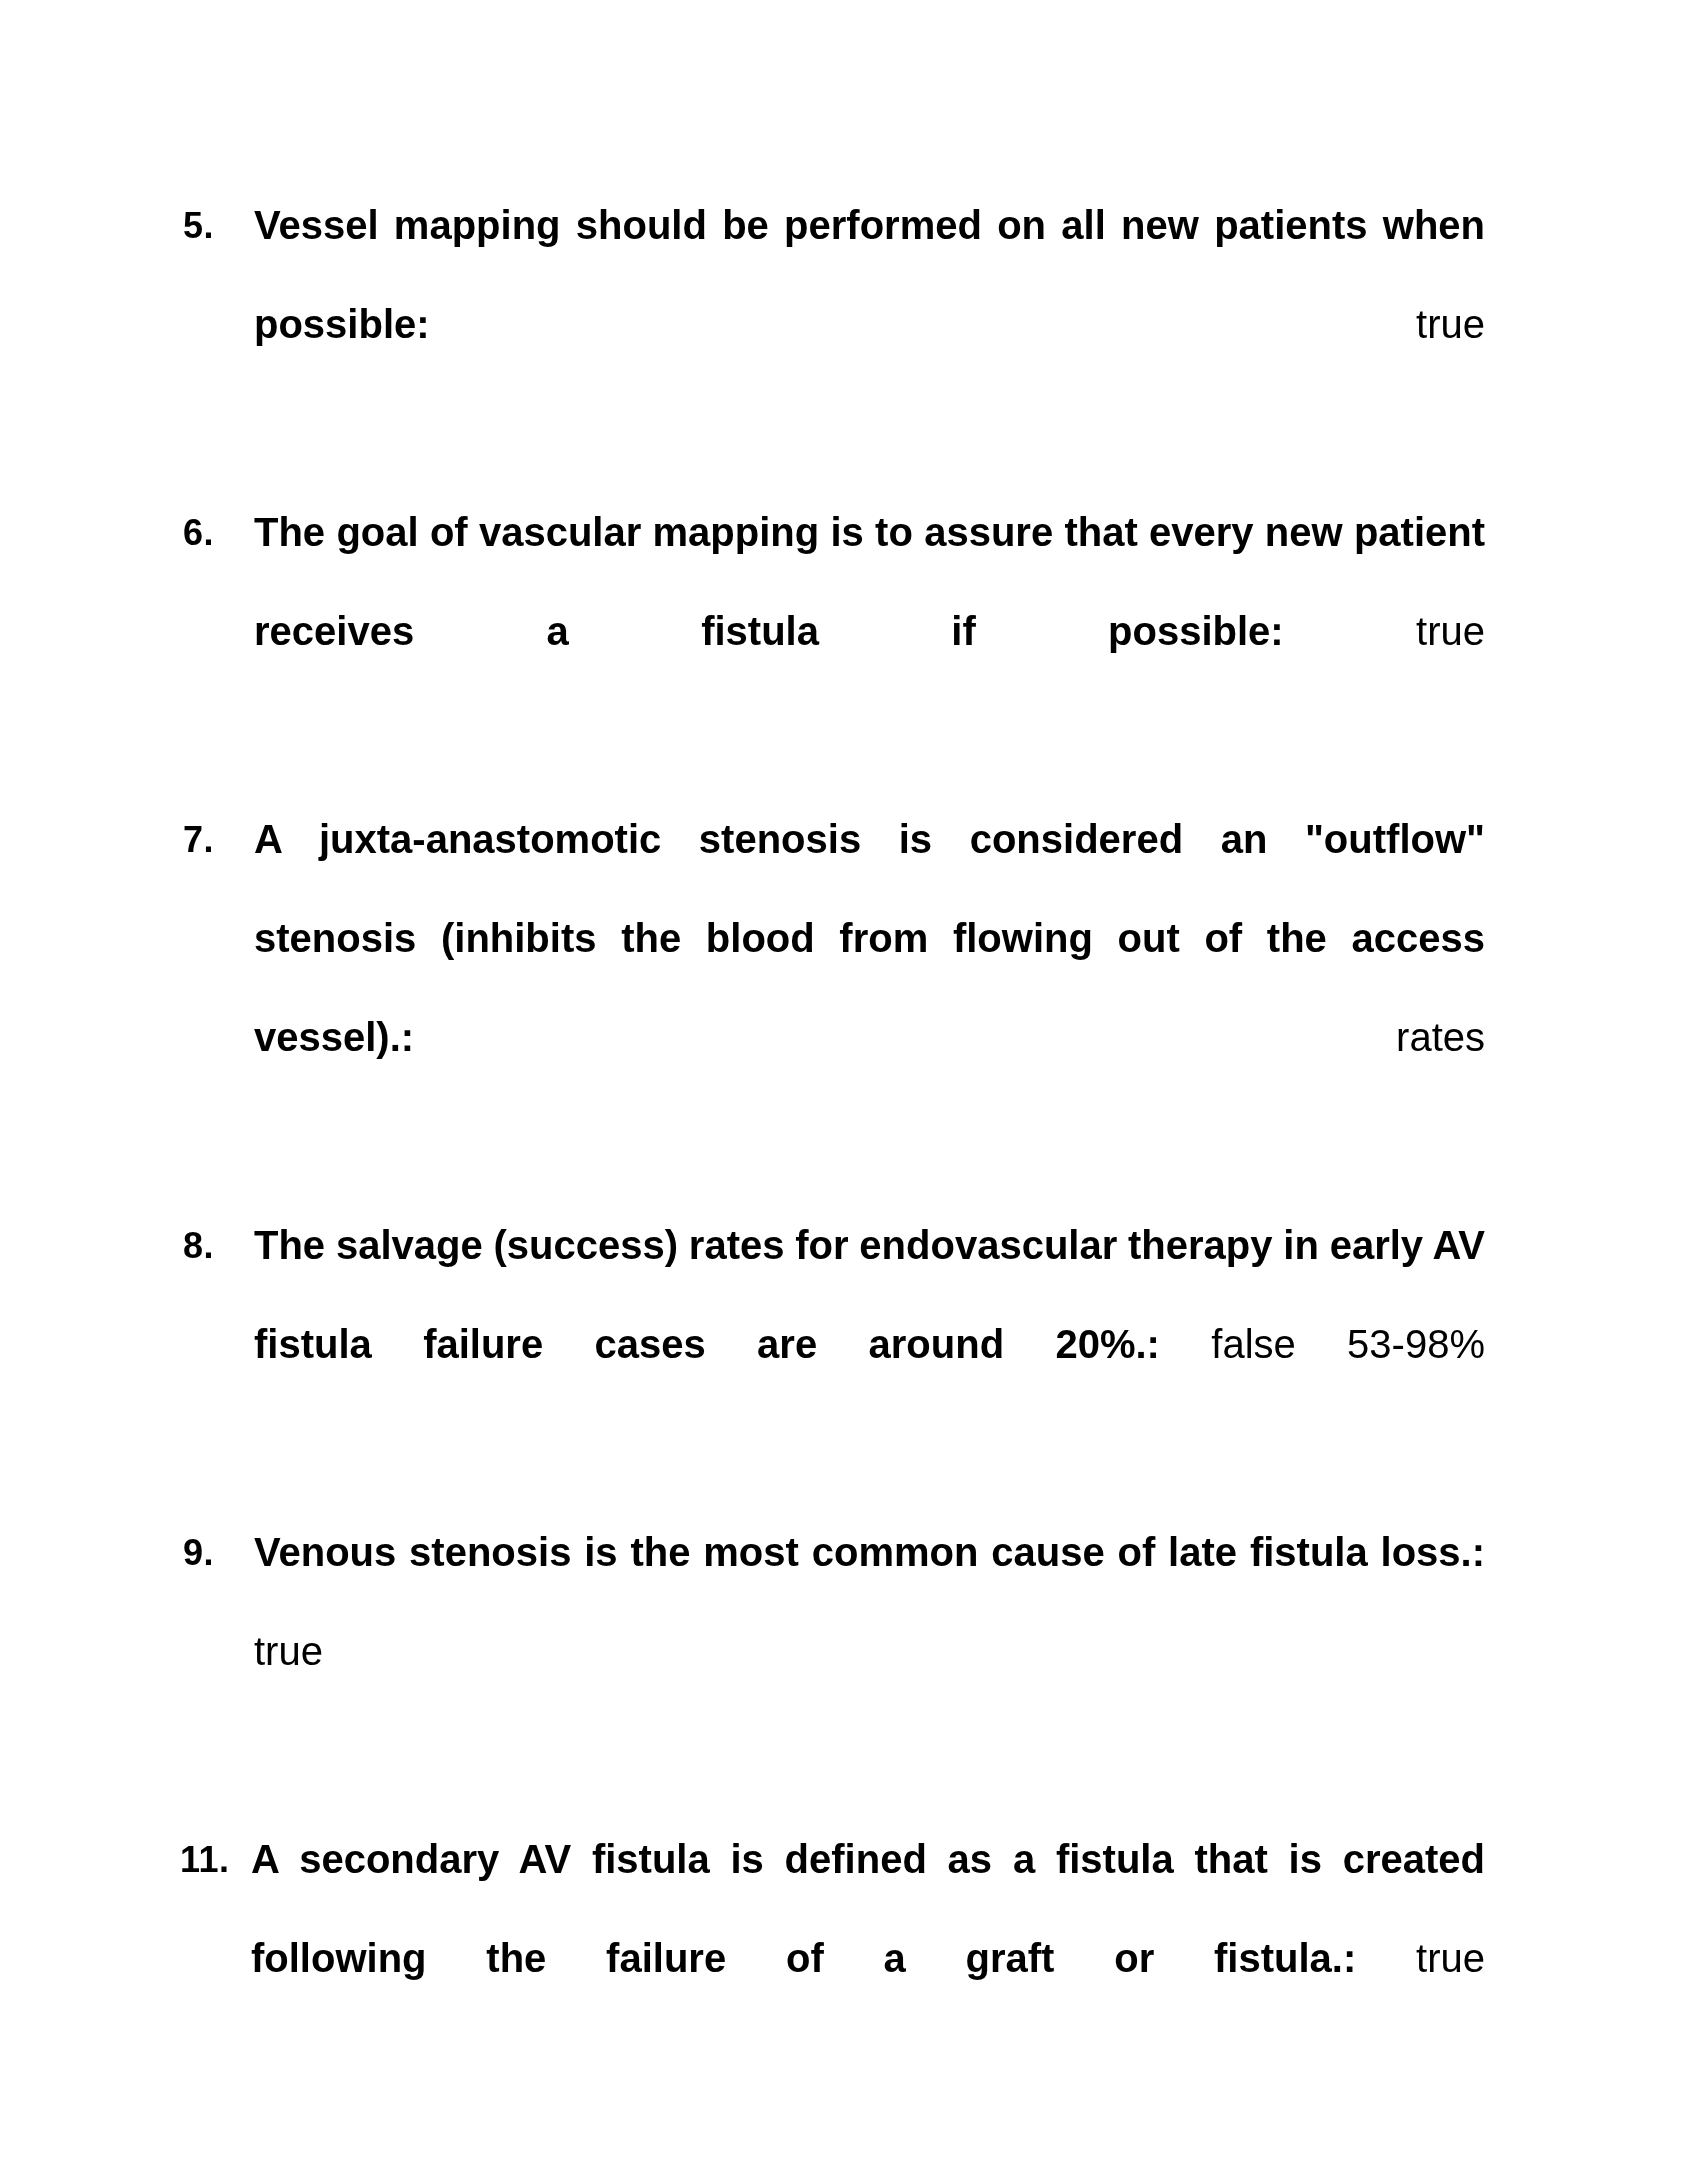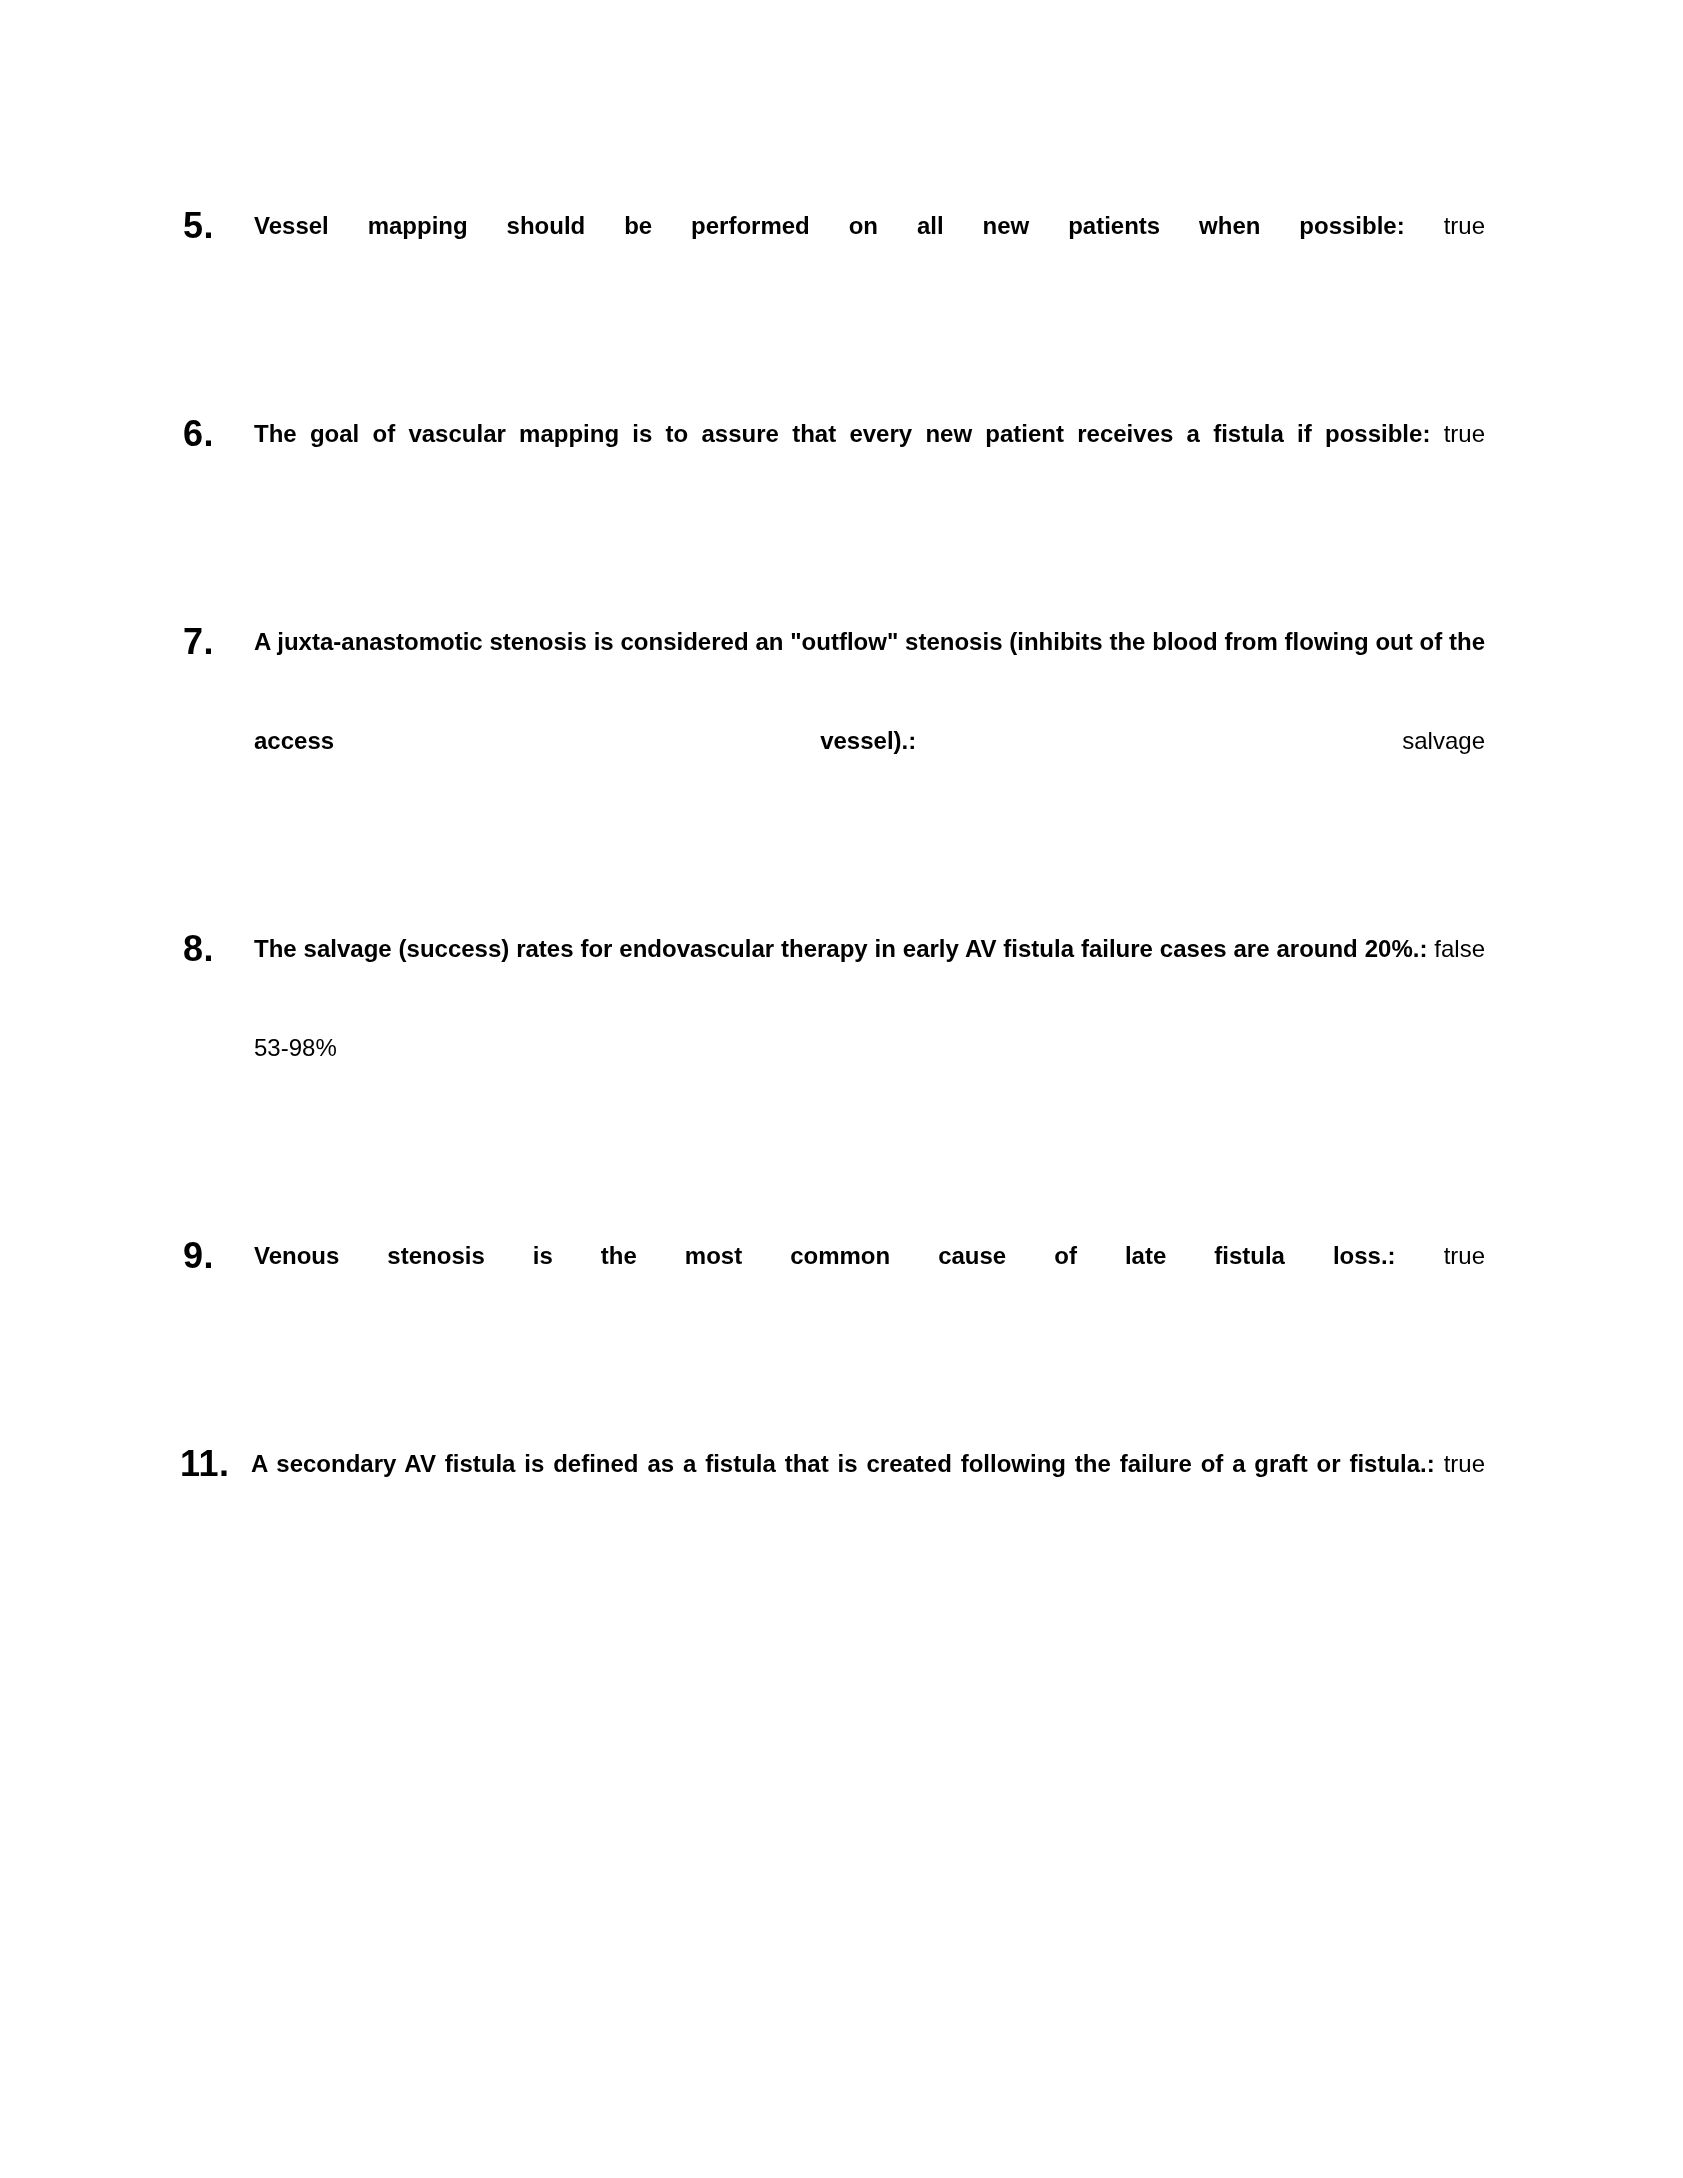--- a/index.html
+++ b/index.html
@@ -46,21 +46,21 @@
     line-height: 99px;
     letter-spacing: 0.5px;
     white-space: nowrap;
   }
   .qa-number.wide {
     width: 71px;
     margin-left: -3px;
   }
   .qa-body {
     flex: 1 1 auto;
-    font-size: 24px;
+    font-size: 40px;
     line-height: 99px;
     text-align: justify;
     text-justify: inter-word;
     word-spacing: 0px;
   }
   .qa-body.tight {
     word-spacing: -1px;
   }
   .qa-question {
     font-weight: bold;
@@ -86,21 +86,21 @@
       <span class="qa-body"><span class="qa-question">Vessel mapping should be performed on all new patients when possible:</span> <span class="qa-answer">true</span></span>
     </li>
 
     <li class="qa-item">
       <span class="qa-number">6.</span>
       <span class="qa-body"><span class="qa-question">The goal of vascular mapping is to assure that every new patient receives a fistula if possible:</span> <span class="qa-answer">true</span></span>
     </li>
 
     <li class="qa-item">
       <span class="qa-number">7.</span>
-      <span class="qa-body"><span class="qa-question">A juxta-anastomotic stenosis is considered an "outflow" stenosis (inhibits the blood from flowing out of the access vessel).:</span> <span class="qa-answer">salvage</span></span>
+      <span class="qa-body"><span class="qa-question">A juxta-anastomotic stenosis is considered an "outflow" stenosis (inhibits the blood from flowing out of the access vessel).:</span> <span class="qa-answer">rates</span></span>
     </li>
 
     <li class="qa-item">
       <span class="qa-number">8.</span>
       <span class="qa-body tight"><span class="qa-question">The salvage (success) rates for endovascular therapy in early AV fistula failure cases are around 20%.:</span> <span class="qa-answer">false 53-98%</span></span>
     </li>
 
     <li class="qa-item">
       <span class="qa-number">9.</span>
       <span class="qa-body"><span class="qa-question">Venous stenosis is the most common cause of late fistula loss.:</span> <span class="qa-answer">true</span></span>

